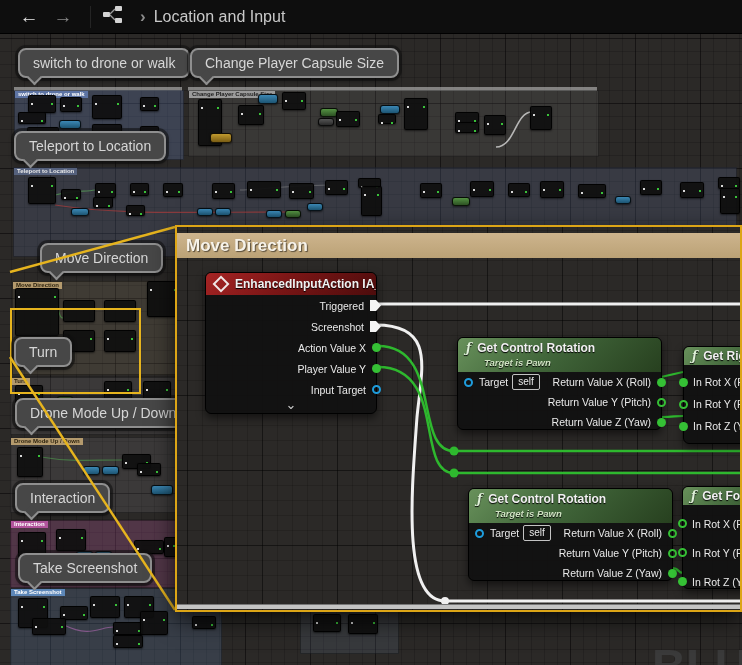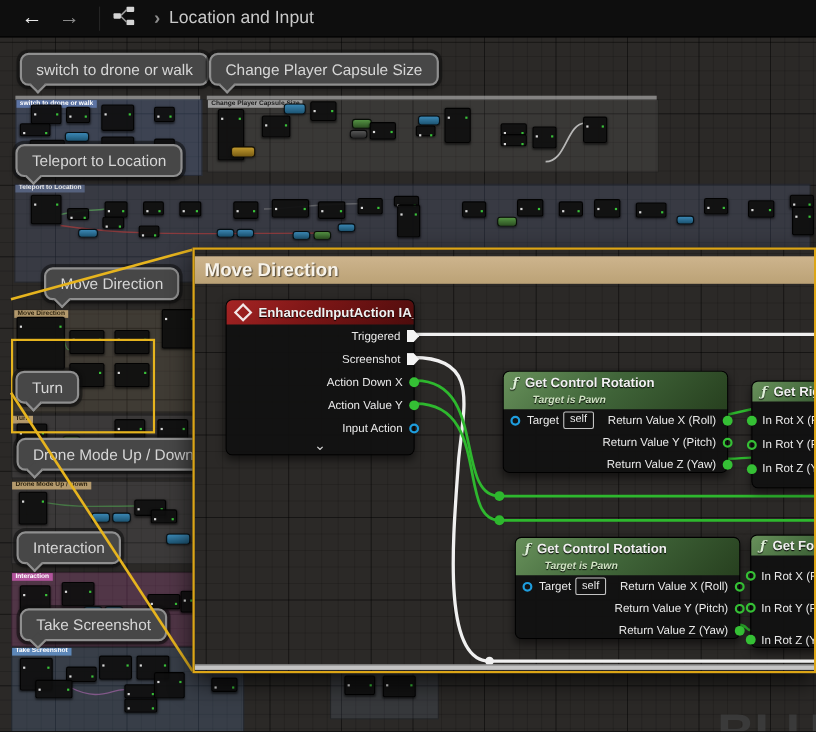--- a/index.html
+++ b/index.html
@@ -458,29 +458,29 @@
         <div id="ia-pins">
             <div class="irow">
               <div class="plabel">Triggered</div>
               <div class="pin-exec"></div>
             </div>
             <div class="irow">
               <div class="plabel">Screenshot</div>
               <div class="pin-exec"></div>
             </div>
             <div class="irow">
-              <div class="plabel">Action Down X</div>
+              <div class="plabel">Action Value X</div>
               <div class="pin-dot out-pin float filled"></div>
             </div>
             <div class="irow">
-              <div class="plabel">Action Value Y</div>
+              <div class="plabel">Player Value Y</div>
               <div class="pin-dot out-pin float filled"></div>
             </div>
             <div class="irow">
-              <div class="plabel">Input Action</div>
+              <div class="plabel">Input Target</div>
               <div class="pin-dot out-pin object hollow"></div>
             </div>
           </div>
         <div class="chevron">⌄</div>
       </div>
 
       <div class="bp-node" id="n-gcr-top" style="left:280px;top:110px;width:203px;height:91px;">
         <div class="bp-head head-green fn-head">
           <span class="fn-title">
               <span class="ficon">ƒ</span>

